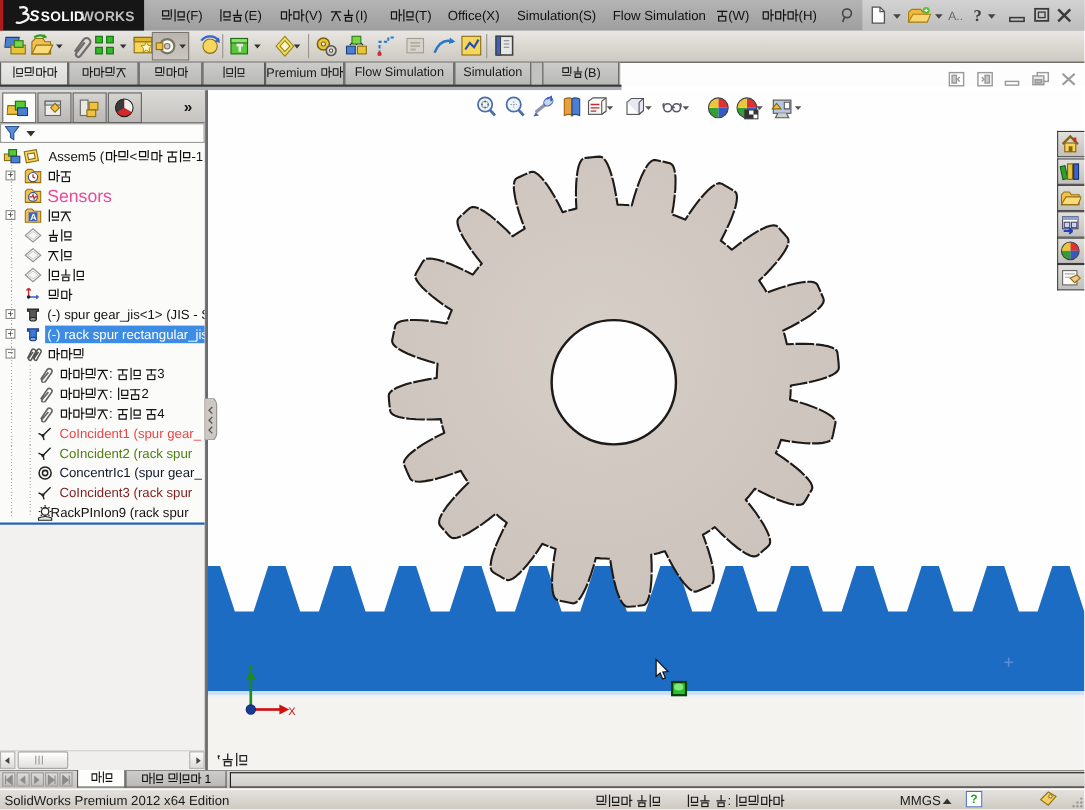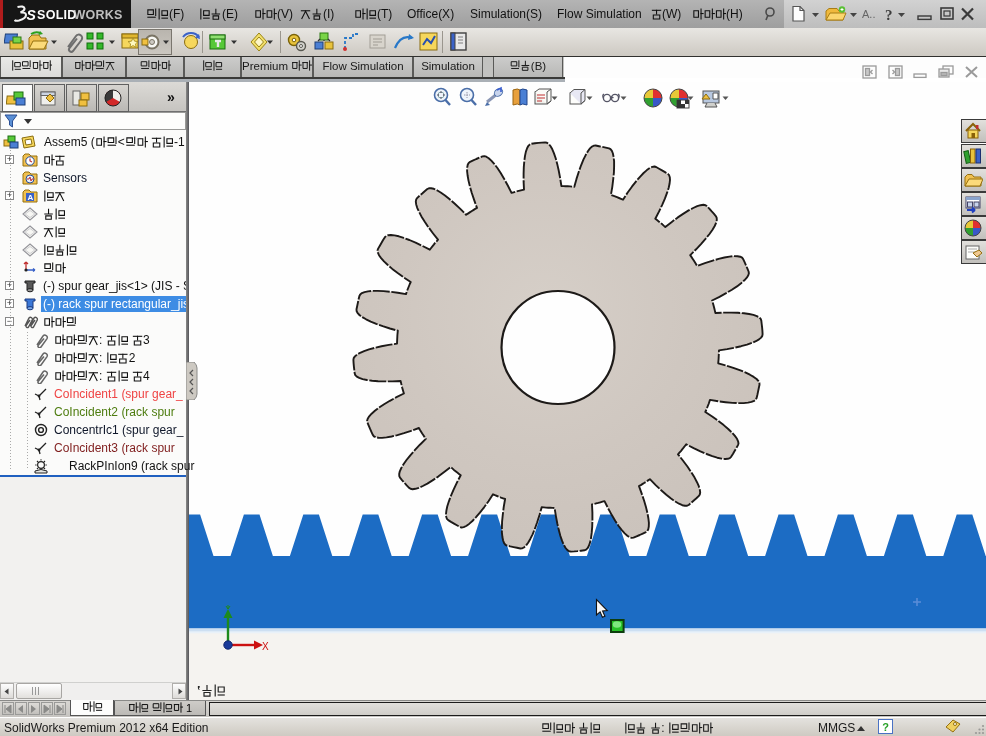--- a/index.html
+++ b/index.html
@@ -436,21 +436,21 @@
         <path d="M1.5 2.5 H10.5" fill="none" stroke="#111" stroke-width="1.18" stroke-linecap="square"></path>
         <path d="M6 2.5 V6.5" fill="none" stroke="#111" stroke-width="1.18" stroke-linecap="square"></path>
         <path d="M2.5 7.5 H9.5 V12 H2.5 Z" fill="none" stroke="#111" stroke-width="1.18" stroke-linecap="square"></path>
       </g>
     </svg></div>
 <svg class="abs" style="left:22px;top:170px" width="17" height="16" viewBox="0 0 17 16">
     <path d="M1 4 L3 2 H7 L9 4 H15 V14 H1 Z" fill="#f0c050" stroke="#96700f"></path>
     <circle cx="8" cy="9" r="4" fill="#e8eef8" stroke="#2a4f94"></circle>
     <path d="M5 9 h2 l1-2 1 4 1-2 h2" stroke="#c03030" fill="none" stroke-width="1"></path>
   </svg>
-<div class="abs" style="left:43px;top:171px;font-size:12px;color:#0f172a;white-space:nowrap;width:143px;overflow:hidden"><span>Sensors</span></div>
+<div class="abs" style="left:43px;top:171px;font-size:16px;color:#ec4899;white-space:nowrap;width:143px;overflow:hidden"><span>Sensors</span></div>
 <div class="abs" style="left:5px;top:191px;width:9px;height:9px;background:#fff;border:1px solid #888;font-size:9px;line-height:7px;text-align:center;color:#333">+</div>
 <svg class="abs" style="left:22px;top:188px" width="17" height="16" viewBox="0 0 17 16">
     <path d="M1 4 L3 2 H7 L9 4 H15 V14 H1 Z" fill="#f0c050" stroke="#96700f"></path>
     <rect x="4" y="5" width="8" height="8" fill="#3a62c8"></rect>
     <text x="5.5" y="12" font-size="8" fill="#fff" font-weight="bold" font-family="Liberation Sans">A</text>
   </svg>
 <div class="abs" style="left:43px;top:189px;font-size:12px;color:#111;white-space:nowrap;width:143px;overflow:hidden"><svg width="23" height="12" viewBox="0 0 23 12" style="vertical-align:-2px">
       <g transform="translate(0.0,0) scale(0.923)">
         <path d="M2 1 V12" fill="none" stroke="#111" stroke-width="1.18" stroke-linecap="square"></path>
         <path d="M5 3 H11 V8 H5 Z" fill="none" stroke="#111" stroke-width="1.18" stroke-linecap="square"></path>
@@ -698,21 +698,21 @@
 <svg class="abs" style="left:33px;top:440px" width="17" height="16" viewBox="0 0 17 16">
     <path d="M13 3 L6 10 M6 10 L2 8 M6 10 L7 14" stroke="#222" fill="none" stroke-width="1.3"></path>
     <circle cx="6" cy="10" r="1.4" fill="#222"></circle>
   </svg>
 <div class="abs" style="left:54px;top:441px;font-size:12px;color:#7f1d1d;white-space:nowrap;width:132px;overflow:hidden"><span>CoIncident3 (rack spur</span></div>
 <svg class="abs" style="left:33px;top:458px" width="17" height="16" viewBox="0 0 17 16">
     <circle cx="8" cy="7" r="3.4" fill="none" stroke="#222" stroke-width="1.2"></circle>
     <path d="M8 2.6 v-1.4 M8 11.4 v1.4 M3.6 7 h-1.4 M12.4 7 h1.4 M5 4 l-1-1 M11 4 l1-1 M5 10 l-1 1 M11 10 l1 1" stroke="#222" stroke-width="1.1"></path>
     <path d="M2 13 Q8 10 14 13 L14 15 H2 Z" fill="#e8e8e4" stroke="#222"></path>
   </svg>
-<div class="abs" style="left:69px;top:459px;font-size:12px;color:#111;white-space:nowrap;width:132px;overflow:hidden"><span>RackPInIon9 (rack spur</span></div>
+<div class="abs" style="left:46px;top:459px;font-size:12px;color:#111;white-space:nowrap;width:132px;overflow:hidden"><span>RackPInIon9 (rack spur</span></div>
 <div class="abs" style="left:10px;top:150px;width:1px;height:320px;background:repeating-linear-gradient(#aaa 0 1px,transparent 1px 3px)"></div>
 <div class="abs" style="left:27px;top:332px;width:1px;height:136px;background:repeating-linear-gradient(#aaa 0 1px,transparent 1px 3px)"></div>
 <div class="abs" style="left:0;top:475px;width:186px;height:2px;background:#2060c0"></div>
 <svg class="abs" style="left:186px;top:362px" width="12" height="38" viewBox="0 0 12 38">
 <path d="M0 0 H8 Q11 3 11 6 V32 Q11 35 8 38 H0 Z" fill="#cdc9c2" stroke="#8a8a88"></path>
 <path d="M7 8 l-3 3 3 3 M7 17 l-3 3 3 3 M7 26 l-3 3 3 3" fill="none" stroke="#555" stroke-width="1.2"></path>
   </svg>
 <div class="abs" style="left:0;top:682px;width:186px;height:18px;background:#f0efee;border-top:1px solid #d0d0ce"></div>
 <div class="abs" style="left:0;top:683px;width:14px;height:16px;background:linear-gradient(#fdfdfd,#dddbd8);border:1px solid #b0aeab"></div>
 <svg class="abs" style="left:3px;top:688px" width="8" height="8" viewBox="0 0 8 8">

